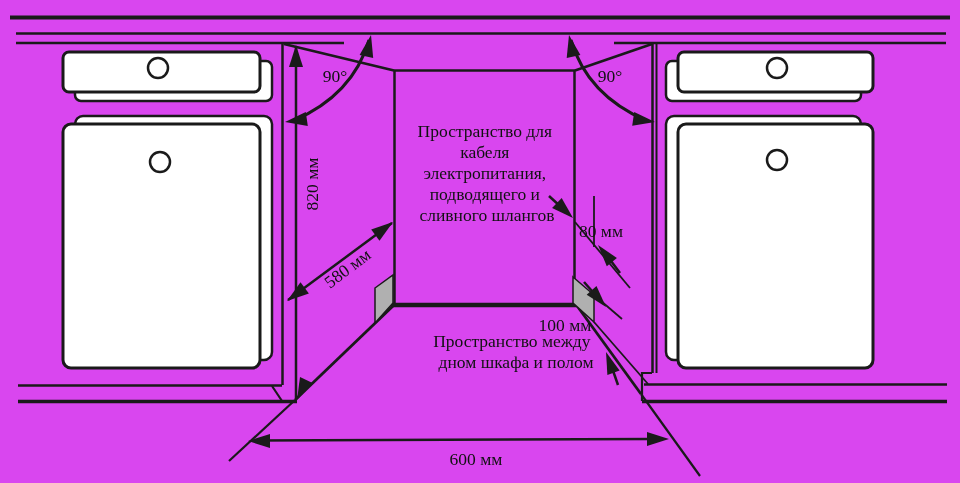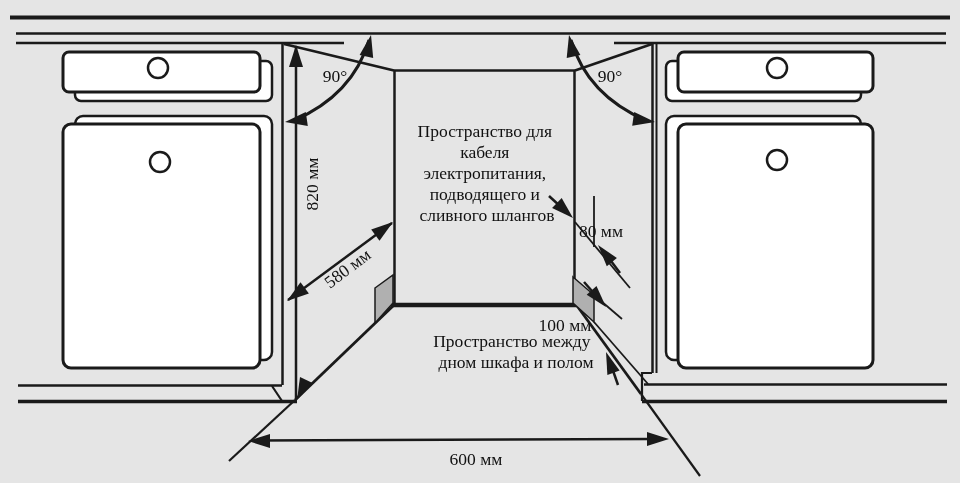--- a/index.html
+++ b/index.html
@@ -1,16 +1,16 @@
 <!DOCTYPE html>
 <html><head>
 <meta charset="utf-8">
 <style>
   html,body{margin:0;padding:0;background:#fff;}
-  .stage{position:relative;width:960px;height:483px;background:#e5e5e5;overflow:hidden;text-align:right;}
+  .stage{position:relative;width:960px;height:483px;background:#d946ef;overflow:hidden;text-align:right;}
   svg{display:block;}
   svg text{
     font-family:"Liberation Serif","DejaVu Serif",serif;
     font-size:17.5px;
     fill:#111;
   }
   svg .note{font-size:17.5px;}
   svg .dim{font-size:17.5px;}
   .ln{stroke:#1a1a1a;fill:none;}
   .fillwhite{fill:#ffffff;}

